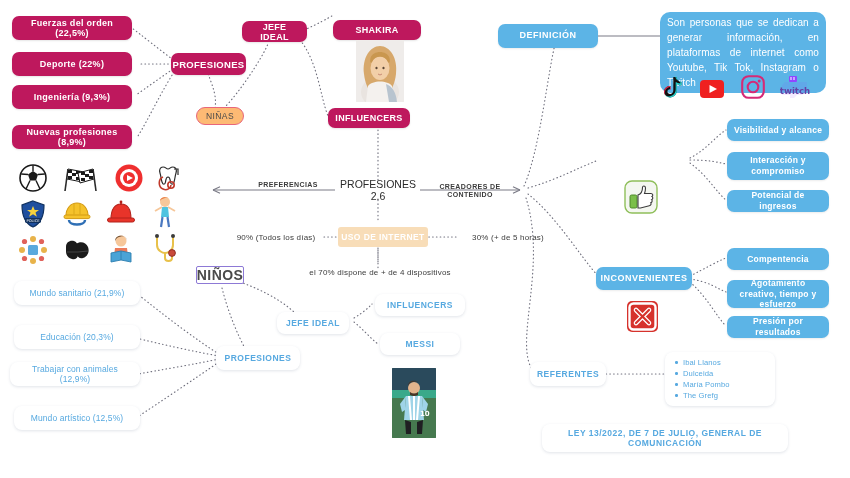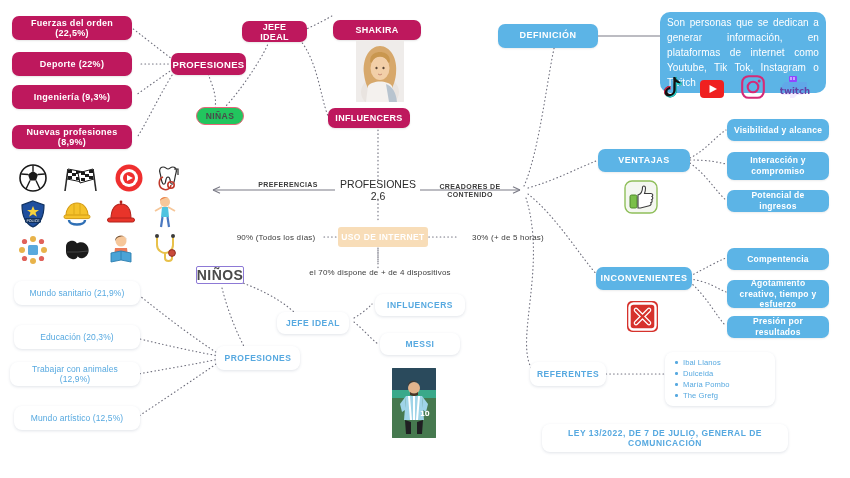--- a/index.html
+++ b/index.html
@@ -17,22 +17,22 @@
   .coral{
     background:#be185d;color:#ffffff;border-radius:7px;
     font-size:9px;letter-spacing:.3px;font-weight:700;
     box-shadow:0 1px 2px rgba(0,0,0,.10);
     padding:8px 6px;
   }
   .coral.big{font-size:9.5px;}
 
   
   .pill-pink{
-    background:#22c55e;border:1.3px solid #e8667a;border-radius:14px;
-    color:#4a4a4a;font-size:8.5px;font-weight:700;letter-spacing:.4px;
+    background:#fdba74;border:1.3px solid #e8667a;border-radius:14px;
+    color:#4a4a4a;font-size:8.5px;font-weight:400;letter-spacing:.4px;
   }
   .pill-purple{
     background:#ffffff;border:1.3px solid #8d79d6;border-radius:2px;
     color:#4a4a4a;font-size:14px;font-weight:600;letter-spacing:.4px;
   }
 
   
   .whitecard{
     background:#ffffff;border-radius:8px;color:#57a9e0;
     font-size:8.5px;letter-spacing:.1px;
@@ -392,21 +392,20 @@
     <svg viewBox="0 0 30 24" width="30" height="24">
       <rect x="9" y="0" width="8" height="6" rx="1" fill="#9146ff"></rect>
       <path d="M11 1 L11 4 M14 1 L14 4" stroke="#fff" stroke-width="1"></path>
       <g fill="#9146ff">
         <path d="M2 9 L5 6 L27 6 L27 14 L22 19 L17 19 L14 22 L10 22 L10 19 L2 19 Z" opacity="0.1"></path>
       </g>
       <text x="15" y="18" font-size="8.6" fill="#6441a5" text-anchor="middle" font-family="DejaVu Sans" font-weight="bold">twitch</text>
     </svg>
   </div>
 
-  <div class="node blue heading" style="left:598px;top:149px;width:92px;height:23px;">VENTAJAS</div>
   <div style="position:absolute;left:624px;top:180px;width:34px;height:34px;">
     <svg viewBox="0 0 34 34" width="34" height="34">
       <rect x="1" y="1" width="32" height="32" rx="7" fill="#f4f7f0" stroke="#8fbf5a" stroke-width="1.4"></rect>
       <rect x="6" y="15" width="7" height="13" rx="1.6" fill="#7bbf4a" stroke="#4e8a2a" stroke-width="1"></rect>
       <path d="M14 28 L14 15 C17 14 18.5 11 18.5 7.5 C18.5 5.5 21.5 5.5 21.5 8 C21.5 10 21 12 20.5 13.5 L27 13.5 C28.8 13.5 29.4 15.5 28 16.5 C29.2 17.2 29 19.2 27.6 19.7 C28.6 20.6 28.2 22.4 26.8 22.8 C27.6 23.8 26.9 25.6 25.3 25.8 L16.5 28 Z" fill="#fff" stroke="#3b3b3b" stroke-width="1.1"></path>
     </svg>
   </div>
   <div class="node blue" style="left:727px;top:152px;width:102px;height:28px;">Interacción y compromiso</div>
   <div class="node blue" style="left:727px;top:119px;width:102px;height:22px;">Visibilidad y alcance</div>
   <div class="node blue" style="left:727px;top:190px;width:102px;height:22px;">Potencial de ingresos</div>

